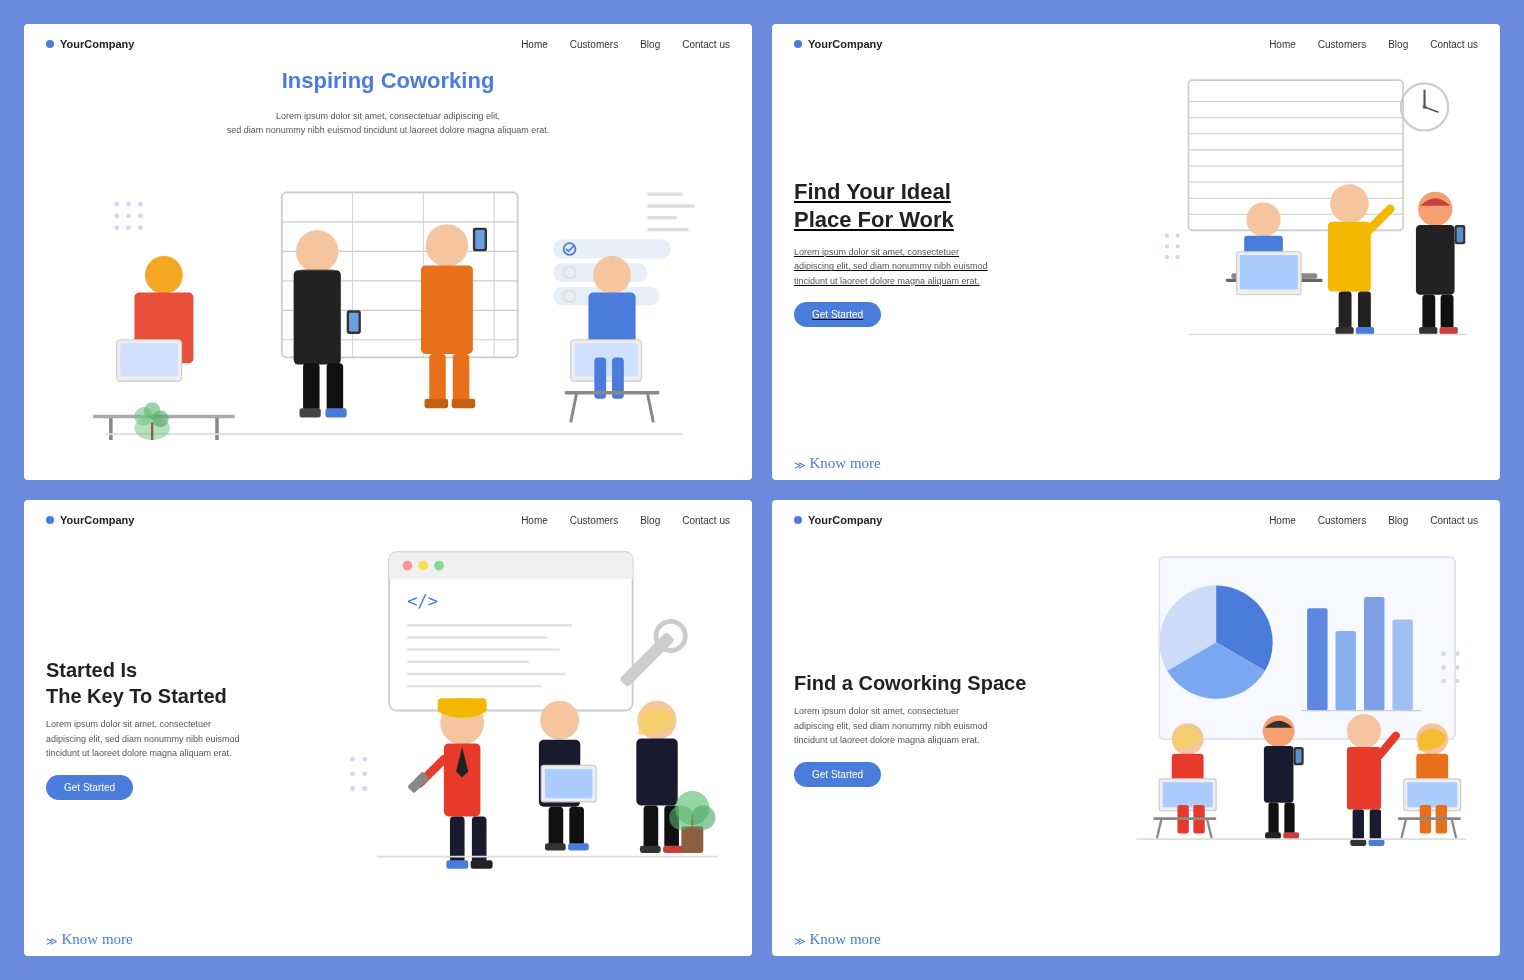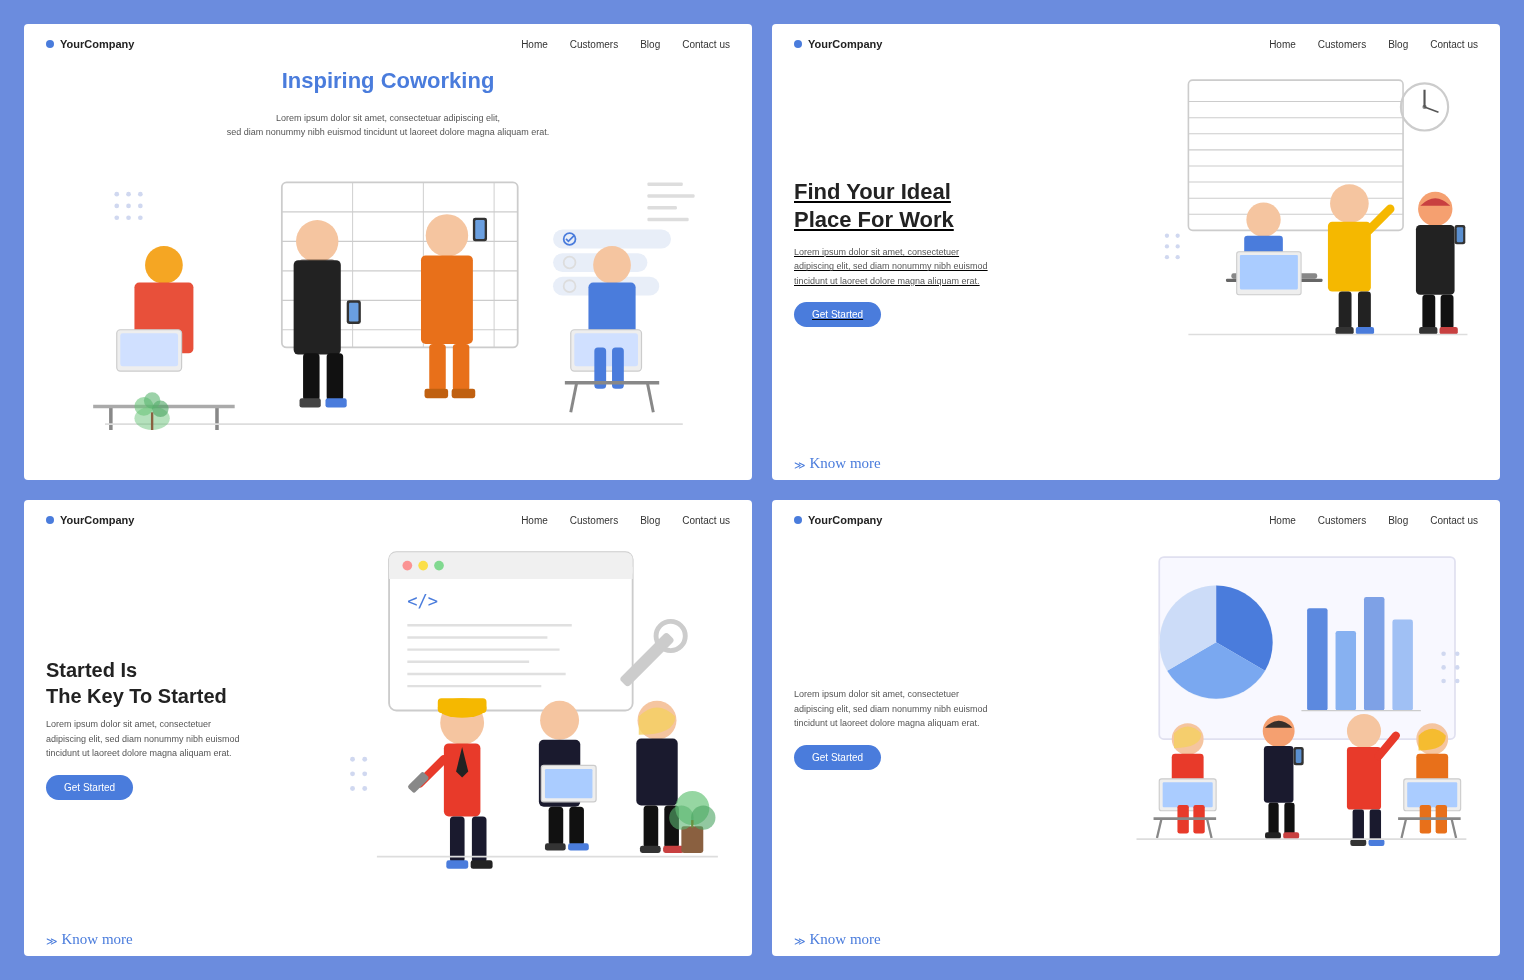--- a/index.html
+++ b/index.html
@@ -57,41 +57,42 @@
       color: #333;
       cursor: pointer;
     }
 
     
     .card-body {
       flex: 1;
       padding: 0 22px 16px 22px;
       position: relative;
       overflow: hidden;
+      gap: 12px;
     }
 
     
     .card-1 .card-body {
       display: flex;
       flex-direction: column;
       align-items: center;
     }
     .card-1 .main-title {
       font-size: 22px;
       font-weight: 700;
       color: #4a7cdc;
       text-align: center;
       margin-top: 4px;
     }
     .card-1 .subtitle {
       font-size: 9px;
       color: #555;
       text-align: center;
       line-height: 1.5;
-      margin-top: 18px;
+      margin-top: 4px;
     }
     .card-1 .illustration {
       width: 100%;
       flex: 1;
       position: relative;
       margin-top: 8px;
     }
 
     
     .card-2 .card-body {
@@ -530,20 +531,21 @@
     </div>
     <div class="nav-links">
       <span class="nav-link">Home</span>
       <span class="nav-link">Customers</span>
       <span class="nav-link">Blog</span>
       <span class="nav-link">Contact us</span>
     </div>
   </nav>
   <div class="card-body">
     <div class="text-side">
+      <div class="main-title">Find a Coworking Space</div>
       <div class="desc" style="white-space:pre-line;"><span>Lorem ipsum dolor sit amet, consectetuer
 adipiscing elit, sed diam nonummy nibh euismod
 tincidunt ut laoreet dolore magna aliquam erat.</span></div>
       <button class="btn-primary">Get Started</button>
     </div>
     <div class="illus-side">
       <svg viewBox="0 0 340 270" xmlns="http://www.w3.org/2000/svg">
 
         <rect x="60" y="15" width="260" height="160" rx="4" fill="#f8f8ff" stroke="#e0e0f0" stroke-width="1.5"></rect>
 

